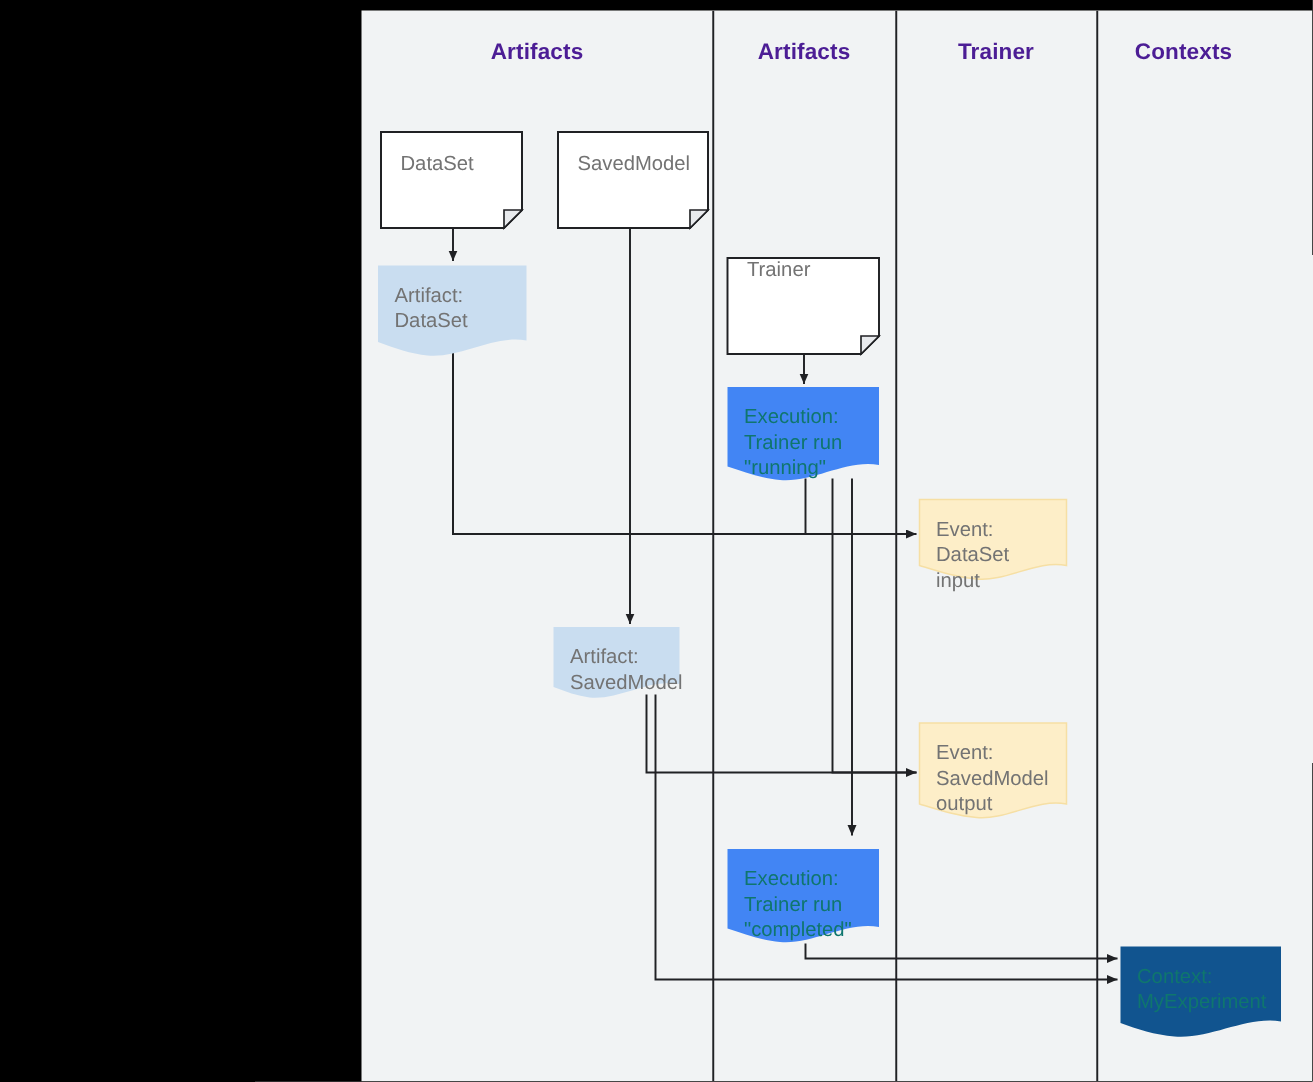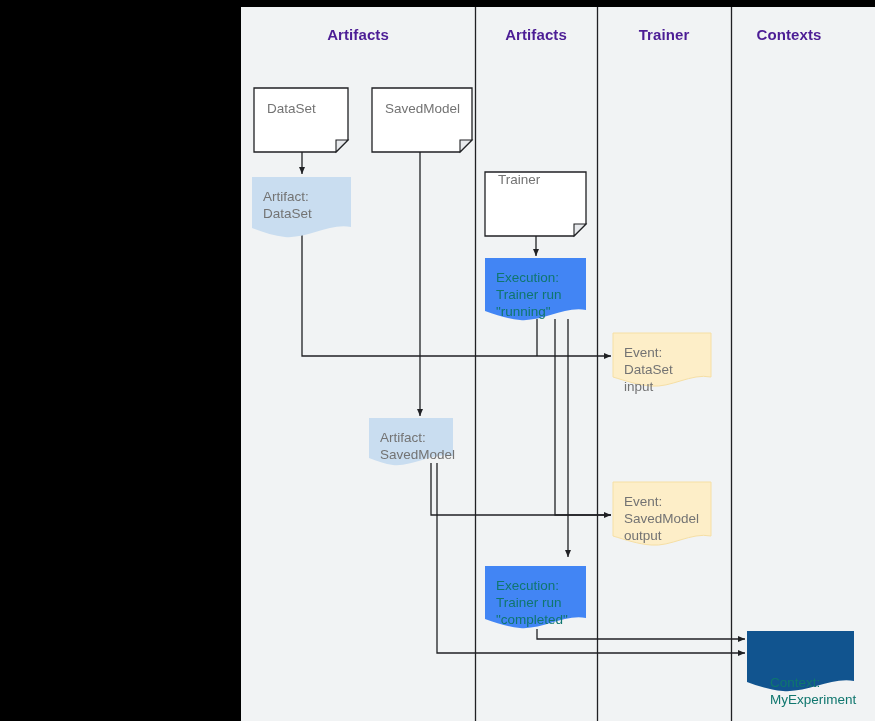--- a/index.html
+++ b/index.html
@@ -155,17 +155,17 @@
 Trainer run
 "completed"</div>
 
     <div class="node node-label note-label" style="left:372px; top:326px; width:98px; height:52px;">Event:
 DataSet input</div>
 
     <div class="node node-label note-label" style="left:372px; top:475px; width:98px; height:62px;">Event:
 SavedModel
 output</div>
 
-    <div class="node node-label note-label label-white" style="left:518px; top:624px; width:107px; height:58px;margin-top:32px;">Context:
+    <div class="node node-label note-label label-white" style="left:506px; top:624px; width:107px; height:58px;">Context:
 MyExperiment</div>
 
   </div>
 </div>
 
 </body></html>

